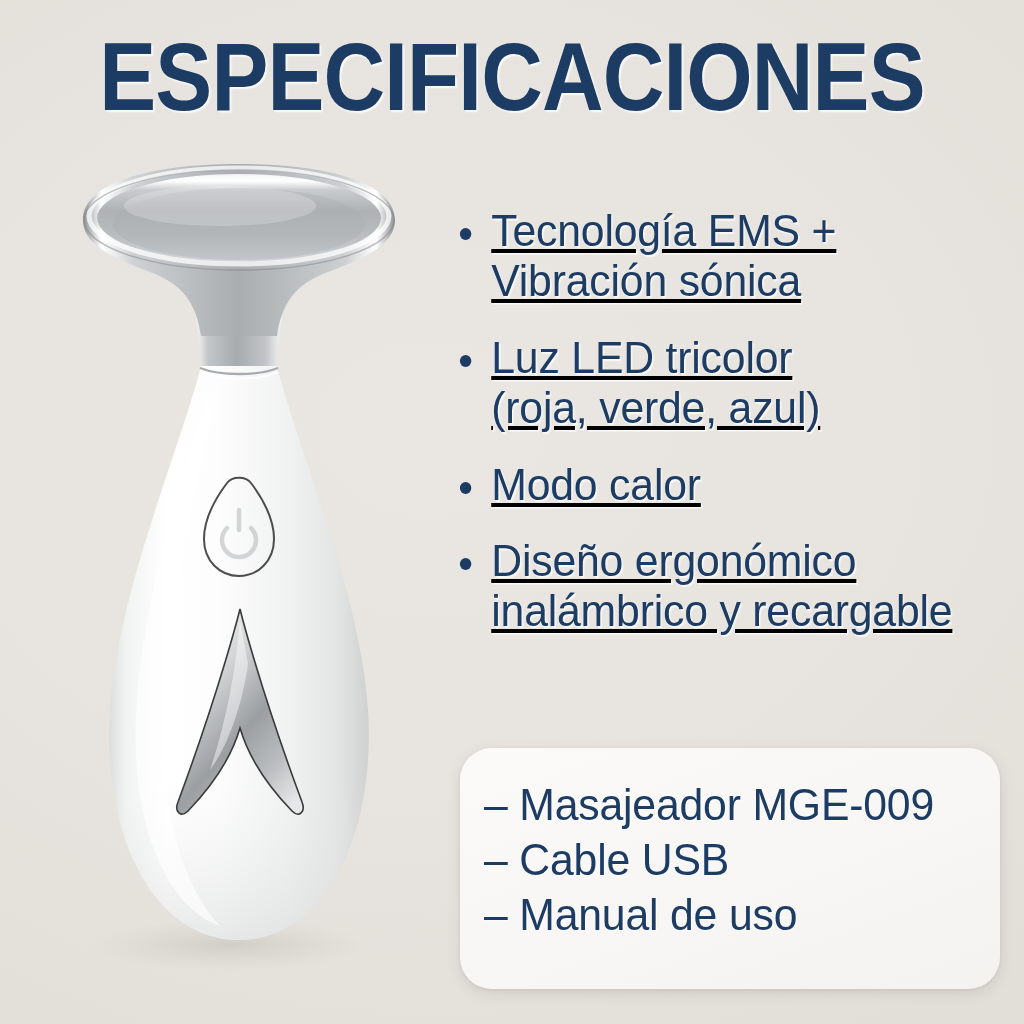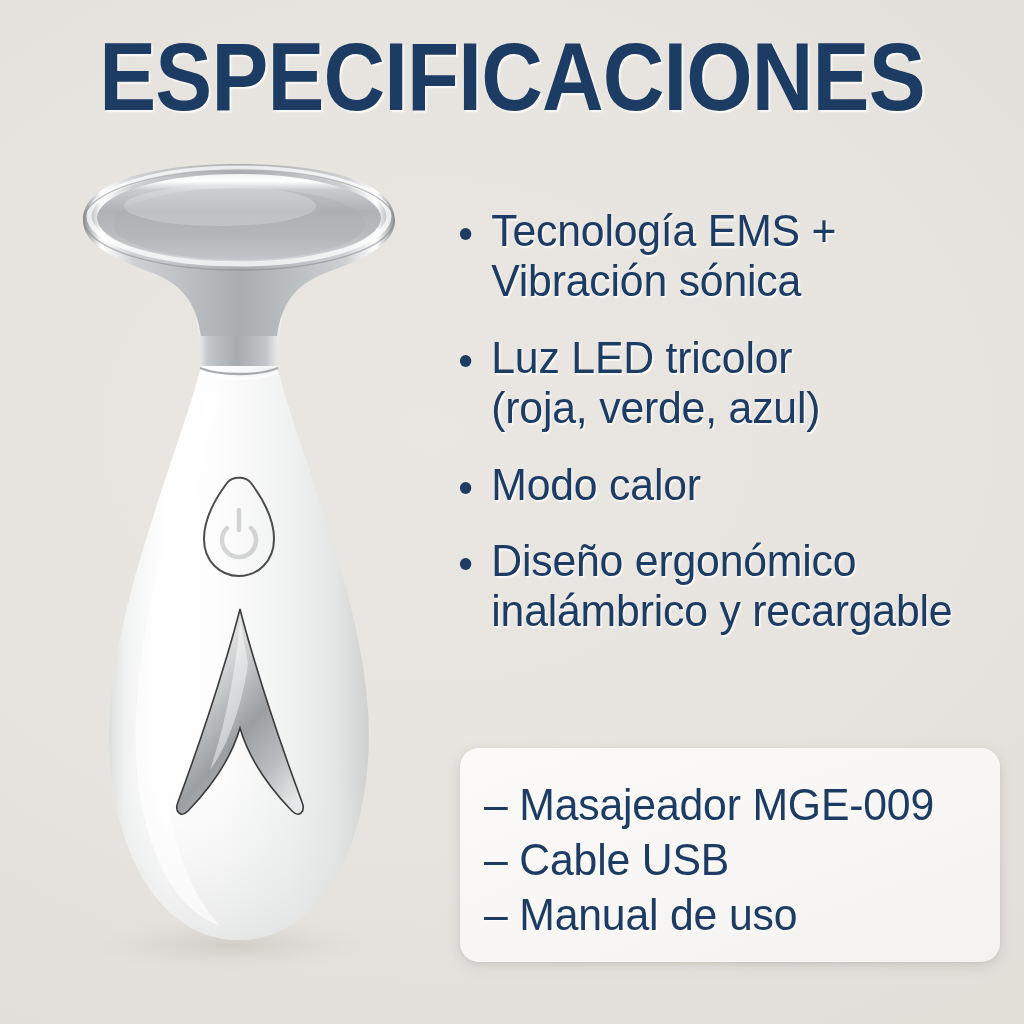--- a/index.html
+++ b/index.html
@@ -53,20 +53,21 @@
 
   
   #spec-list {
     position: absolute;
     left: 458px;
     top: 206px;
     width: 560px;
     margin: 0;
     padding: 0;
     list-style: none;
+    text-decoration: underline;
   }
   .spec-item {
     position: relative;
     padding-left: 35px;
     margin-bottom: 26px;
     font-family: "Liberation Sans Narrow", "Liberation Sans", sans-serif;
     font-size: 45px;
     line-height: 1.12;
     color: #1d3c64;
     letter-spacing: -0.2px;
@@ -85,23 +86,23 @@
     background: #1d3c64;
   }
   .spec-line { display: block; white-space: nowrap; }
 
   
   #box {
     position: absolute;
     left: 460px;
     top: 748px;
     width: 540px;
-    height: 214px;
+    height: 241px;
     background: linear-gradient(160deg, #fbfaf9 0%, #f7f6f4 60%, #f3f2ef 100%);
-    border-radius: 19px;
+    border-radius: 32px;
     box-shadow: 0 4px 14px rgba(120,115,108,0.20),
                 0 1px 3px rgba(120,115,108,0.12);
   }
   #box-list {
     position: absolute;
     left: 24px;
     top: 30px;
     margin: 0;
     padding: 0;
     list-style: none;

